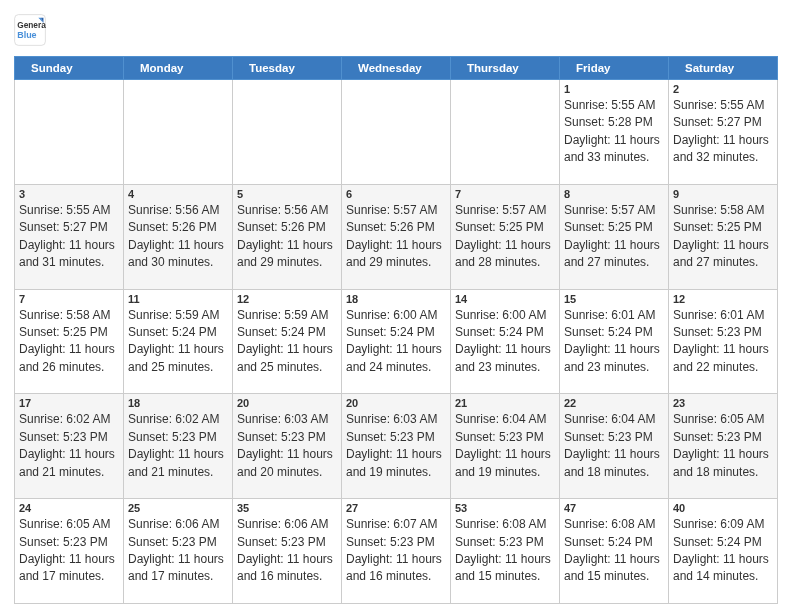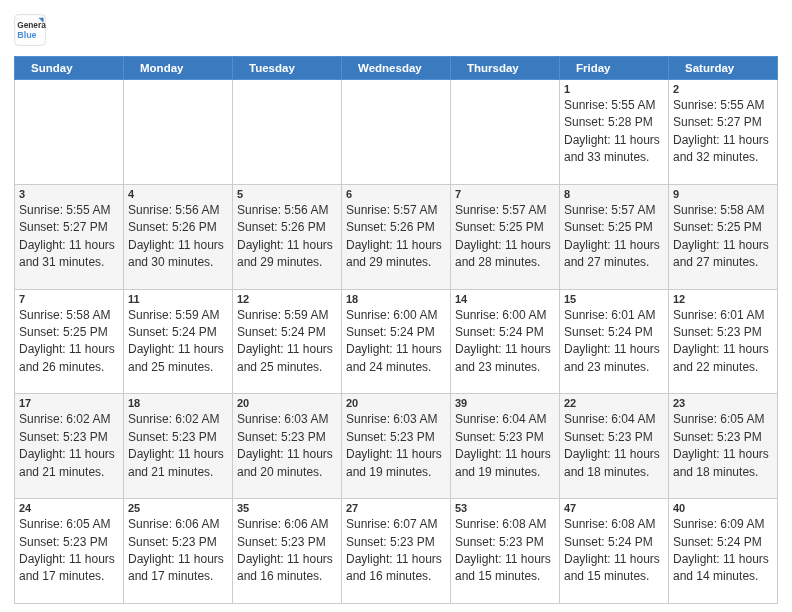--- a/index.html
+++ b/index.html
@@ -207,21 +207,21 @@
           </td>
           <td>
             <span class="day-num">20</span>
             <div class="day-info">Sunrise: 6:03 AM<br>Sunset: 5:23 PM<br>Daylight: 11 hours<br>and 20 minutes.</div>
           </td>
           <td>
             <span class="day-num">20</span>
             <div class="day-info">Sunrise: 6:03 AM<br>Sunset: 5:23 PM<br>Daylight: 11 hours<br>and 19 minutes.</div>
           </td>
           <td>
-            <span class="day-num">39</span>
+            <span class="day-num">21</span>
             <div class="day-info">Sunrise: 6:04 AM<br>Sunset: 5:23 PM<br>Daylight: 11 hours<br>and 19 minutes.</div>
           </td>
           <td>
             <span class="day-num">22</span>
             <div class="day-info">Sunrise: 6:04 AM<br>Sunset: 5:23 PM<br>Daylight: 11 hours<br>and 18 minutes.</div>
           </td>
           <td>
             <span class="day-num">23</span>
             <div class="day-info">Sunrise: 6:05 AM<br>Sunset: 5:23 PM<br>Daylight: 11 hours<br>and 18 minutes.</div>
           </td>

